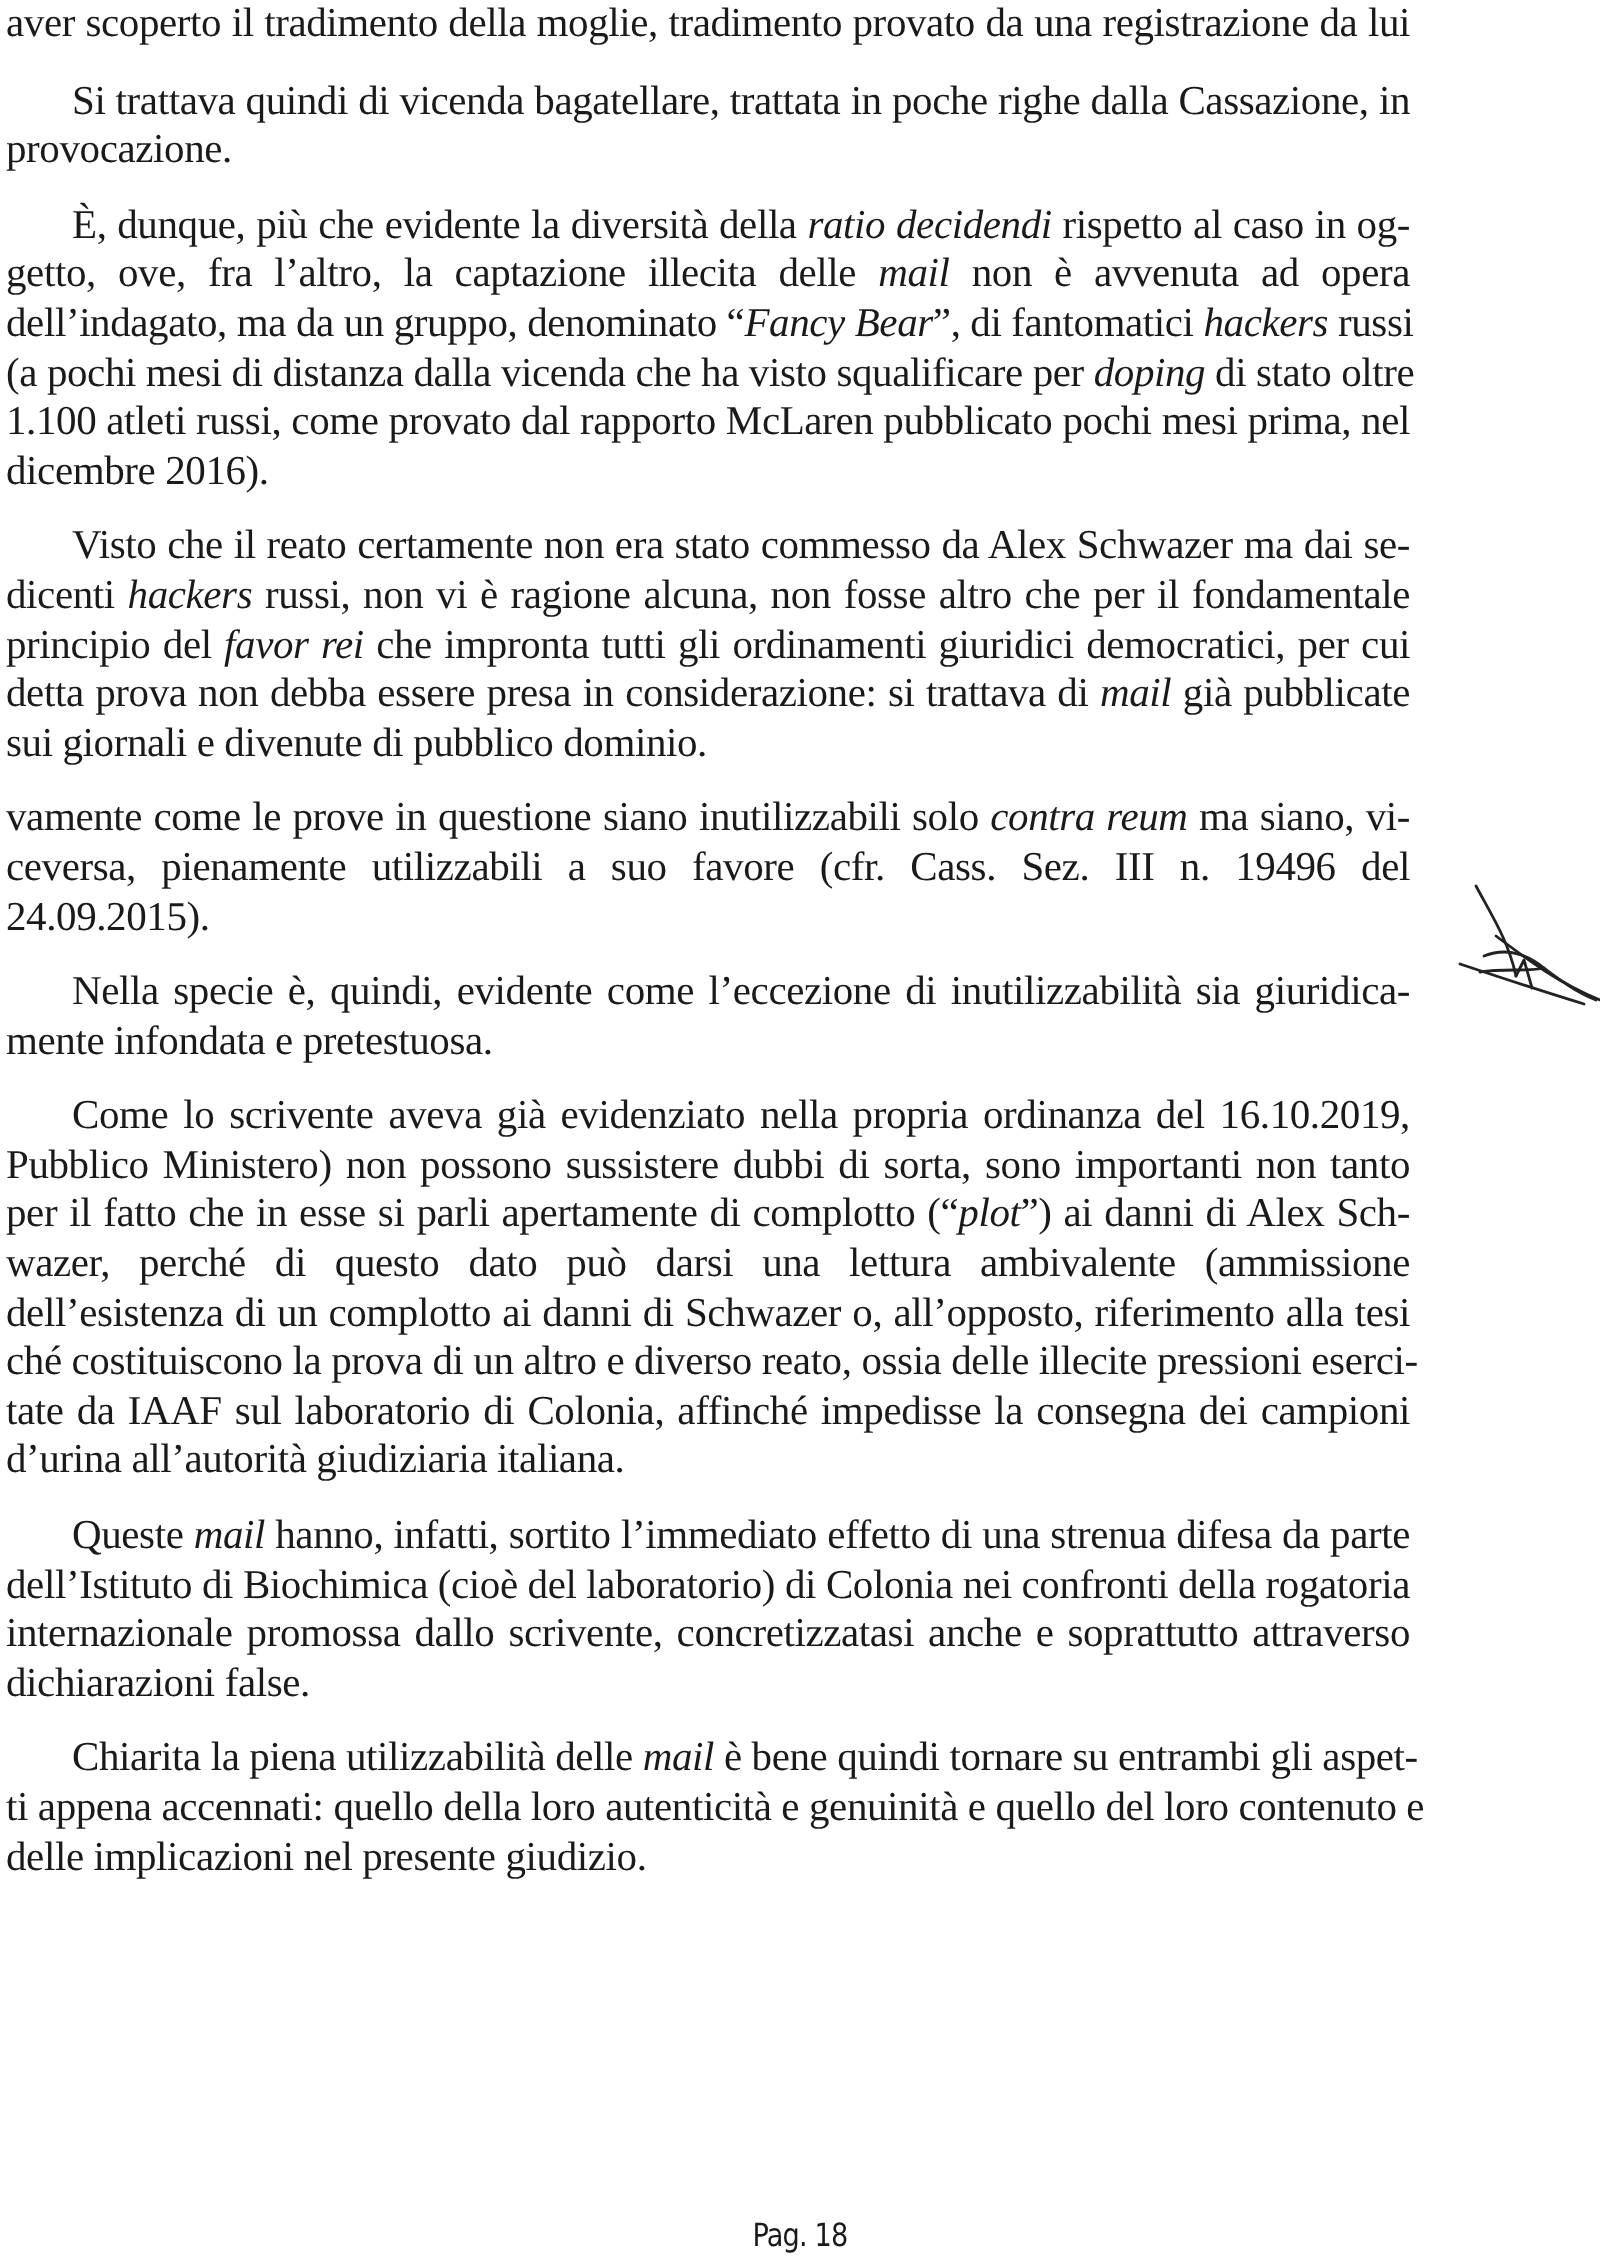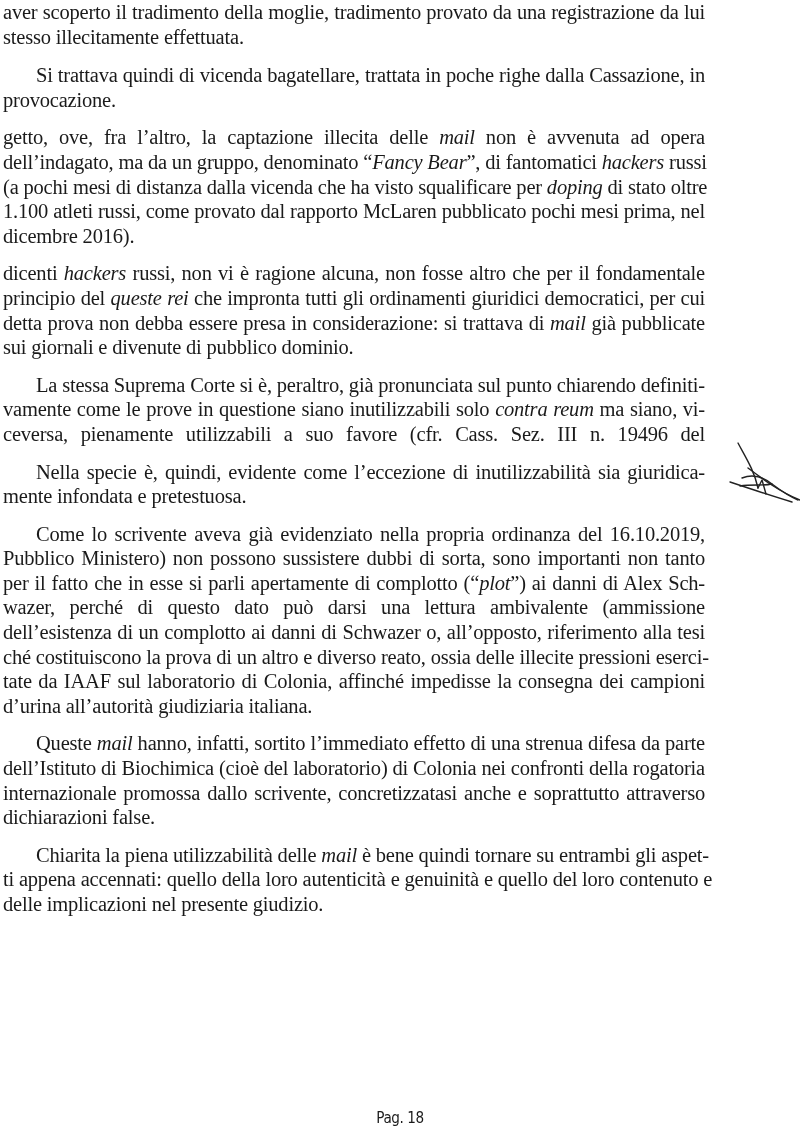--- a/index.html
+++ b/index.html
@@ -72,43 +72,44 @@
       transform: scaleX(0.85);
     }
   </style>
 </head>
 <body>
 
 <div class="page">
   <div class="body-text" id="body-text">
       <div class="para p0">
         <span class="line"><span>aver scoperto il tradimento della moglie, tradimento provato da una registrazione da lui</span></span>
-        <span class="line last"><span>stesso illecitamente effettuata.</span></span>
       </div>
       <div class="para">
         <span class="line indent"><span>Si trattava quindi di vicenda bagatellare, trattata in poche righe dalla Cassazione, in</span></span>
         <span class="line last"><span>provocazione.</span></span>
       </div>
       <div class="para">
+        <span class="line indent"><span>È, dunque, più che evidente la diversità della </span><em>ratio decidendi</em><span> rispetto al caso in og-</span></span>
         <span class="line"><span>getto, ove, fra l’altro, la captazione illecita delle </span><em>mail</em><span> non è avvenuta ad opera</span></span>
         <span class="line"><span>dell’indagato, ma da un gruppo, denominato “</span><em>Fancy Bear</em><span>”, di fantomatici </span><em>hackers</em><span> russi</span></span>
         <span class="line"><span>(a pochi mesi di distanza dalla vicenda che ha visto squalificare per </span><em>doping</em><span> di stato oltre</span></span>
         <span class="line"><span>1.100 atleti russi, come provato dal rapporto McLaren pubblicato pochi mesi prima, nel</span></span>
         <span class="line last"><span>dicembre 2016).</span></span>
       </div>
       <div class="para">
+        <span class="line indent"><span>Visto che il reato certamente non era stato commesso da Alex Schwazer ma dai se-</span></span>
         <span class="line"><span>dicenti </span><em>hackers</em><span> russi, non vi è ragione alcuna, non fosse altro che per il fondamentale</span></span>
-        <span class="line"><span>principio del </span><em>queste rei</em><span> che impronta tutti gli ordinamenti giuridici democratici, per cui</span></span>
+        <span class="line"><span>principio del </span><em>favor rei</em><span> che impronta tutti gli ordinamenti giuridici democratici, per cui</span></span>
         <span class="line"><span>detta prova non debba essere presa in considerazione: si trattava di </span><em>mail</em><span> già pubblicate</span></span>
         <span class="line last"><span>sui giornali e divenute di pubblico dominio.</span></span>
       </div>
       <div class="para">
-        <span class="line indent"><span>La stessa Suprema Corte si è, peraltro, già pronunciata sul punto chiarendo definiti-</span></span>
         <span class="line"><span>vamente come le prove in questione siano inutilizzabili solo </span><em>contra reum</em><span> ma siano, vi-</span></span>
         <span class="line"><span>ceversa, pienamente utilizzabili a suo favore (cfr. Cass. Sez. III n. 19496 del</span></span>
+        <span class="line last"><span>24.09.2015).</span></span>
       </div>
       <div class="para">
         <span class="line indent"><span>Nella specie è, quindi, evidente come l’eccezione di inutilizzabilità sia giuridica-</span></span>
         <span class="line last"><span>mente infondata e pretestuosa.</span></span>
       </div>
       <div class="para">
         <span class="line indent"><span>Come lo scrivente aveva già evidenziato nella propria ordinanza del 16.10.2019,</span></span>
         <span class="line"><span>Pubblico Ministero) non possono sussistere dubbi di sorta, sono importanti non tanto</span></span>
         <span class="line"><span>per il fatto che in esse si parli apertamente di complotto (“</span><em>plot</em><span>”) ai danni di Alex Sch-</span></span>
         <span class="line"><span>wazer, perché di questo dato può darsi una lettura ambivalente (ammissione</span></span>

